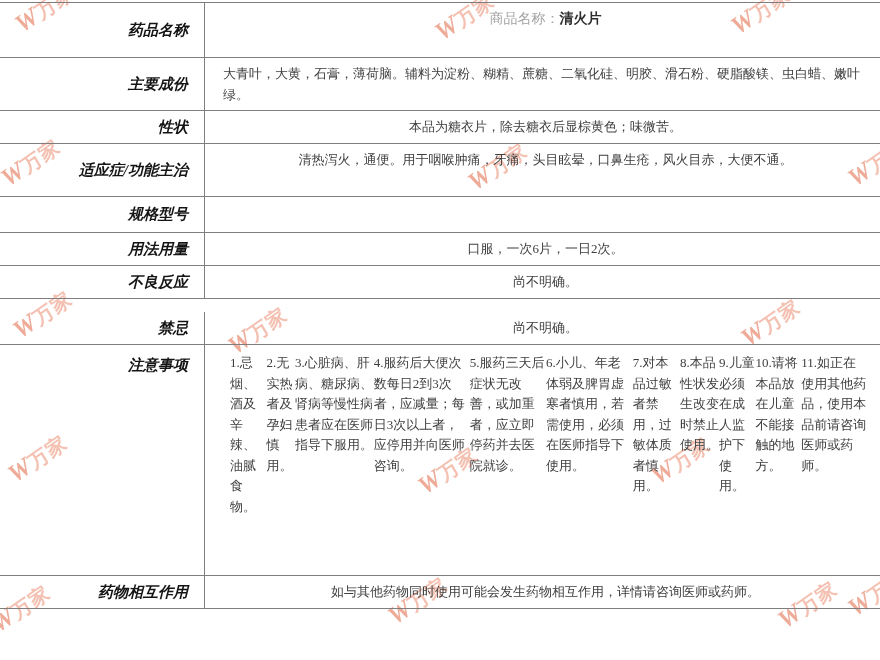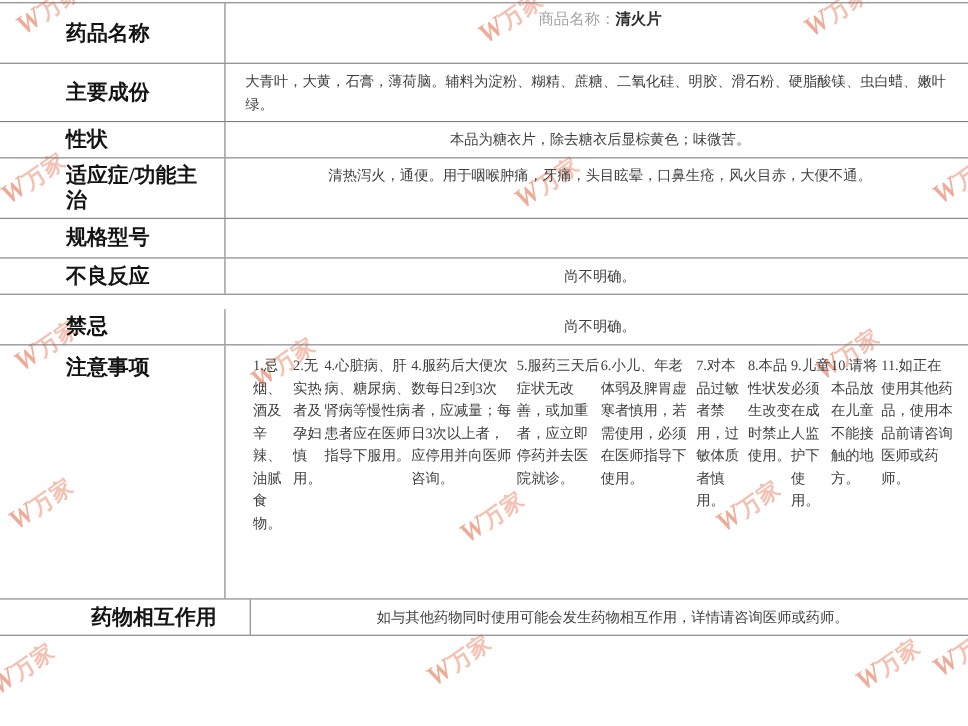--- a/index.html
+++ b/index.html
@@ -39,24 +39,26 @@
     box-sizing:border-box;
     border-right:1px solid #7e7e7e;
     display:flex;
     align-items:center;
     justify-content:flex-end;
     padding:4px 16px 4px 60px;
   }
   .label-cell span{
     display:block;
     width:100%;
+    text-align:right;
     font-weight:bold;
-    font-size:19px;
+    font-size:15px;
     line-height:23px;
     color:#141414;
+    font-style:italic;
   }
   .content-cell{
     flex:1;
     box-sizing:border-box;
     display:flex;
     flex-direction:row;
     justify-content:center;
     padding:5px 12px 5px 18px;
     font-size:13px;
     line-height:21px;
@@ -72,21 +74,21 @@
   
   .r0{min-height:55px;}
   .r1{min-height:53px;}
   .r2{min-height:33px;}
   .r3{min-height:53px;}
   .r4{min-height:36px;}
   .r5{min-height:33px;}
   .r6{min-height:33px;}
   .r7{min-height:33px;margin-top:13px;}
   .r8{min-height:231px;}
-  .r9{min-height:33px;padding-left:23px;}
+  .r9{min-height:33px;}
 </style>
 </head>
 <body>
 
 <div class="page">
 
   <div class="wm-layer" id="wm-layer">
       <span class="watermark" style="left: 12px; top: -6px;"><span class="wm-logo" style="color: rgb(237, 162, 141);">W</span><span class="wm-text" style="color: rgb(243, 186, 169);">万家</span></span>
       <span class="watermark" style="left: 432px; top: 2px;"><span class="wm-logo" style="color: rgb(237, 162, 141);">W</span><span class="wm-text" style="color: rgb(243, 186, 169);">万家</span></span>
       <span class="watermark" style="left: 728px; top: -4px;"><span class="wm-logo" style="color: rgb(237, 162, 141);">W</span><span class="wm-text" style="color: rgb(243, 186, 169);">万家</span></span>
@@ -142,20 +144,28 @@
         <div>清热泻火，通便。用于咽喉肿痛，牙痛，头目眩晕，口鼻生疮，风火目赤，大便不通。</div>
       </div>
     </div>
 
     <div class="row r4">
       <div class="label-cell">
         <span>规格型号</span>
       </div>
     </div>
 
+    <div class="row r5">
+      <div class="label-cell">
+        <span>用法用量</span>
+      </div>
+      <div class="content-cell">
+        <div>口服，一次6片，一日2次。</div>
+      </div>
+    </div>
 
     <div class="row r6">
       <div class="label-cell">
         <span>不良反应</span>
       </div>
       <div class="content-cell">
         <div>尚不明确。</div>
       </div>
     </div>
 
@@ -168,21 +178,21 @@
       </div>
     </div>
 
     <div class="row r8 notes-row">
       <div class="label-cell">
         <span>注意事项</span>
       </div>
       <div class="content-cell">
         <div class="notes-line first">1.忌烟、酒及辛辣、油腻食物。</div>
         <div class="notes-line">2.无实热者及孕妇慎用。</div>
-        <div class="notes-line">4.心脏病、肝病、糖尿病、肾病等慢性病患者应在医师指导下服用。</div>
+        <div class="notes-line">3.心脏病、肝病、糖尿病、肾病等慢性病患者应在医师指导下服用。</div>
         <div class="notes-line">4.服药后大便次数每日2到3次者，应减量；每日3次以上者，应停用并向医师咨询。</div>
         <div class="notes-line">5.服药三天后症状无改善，或加重者，应立即停药并去医院就诊。</div>
         <div class="notes-line">6.小儿、年老体弱及脾胃虚寒者慎用，若需使用，必须在医师指导下使用。</div>
         <div class="notes-line">7.对本品过敏者禁用，过敏体质者慎用。</div>
         <div class="notes-line">8.本品性状发生改变时禁止使用。</div>
         <div class="notes-line">9.儿童必须在成人监护下使用。</div>
         <div class="notes-line">10.请将本品放在儿童不能接触的地方。</div>
         <div class="notes-line">11.如正在使用其他药品，使用本品前请咨询医师或药师。</div>
       </div>
     </div>

